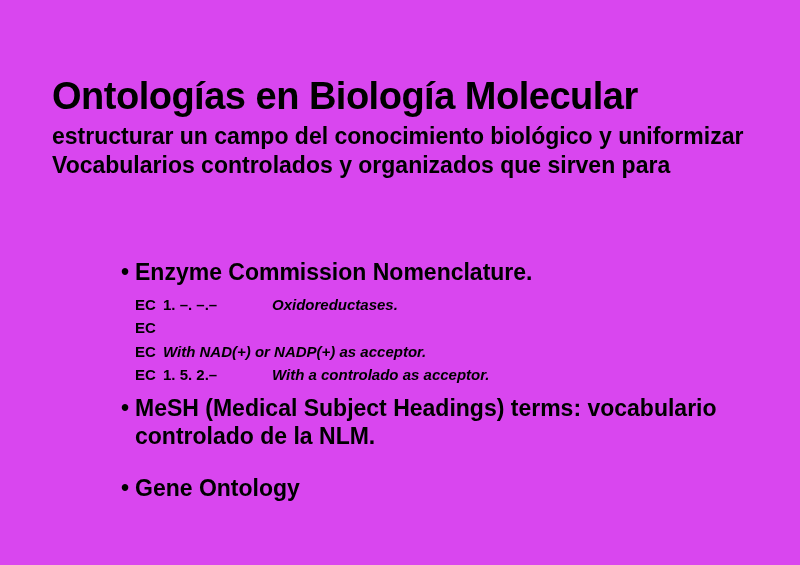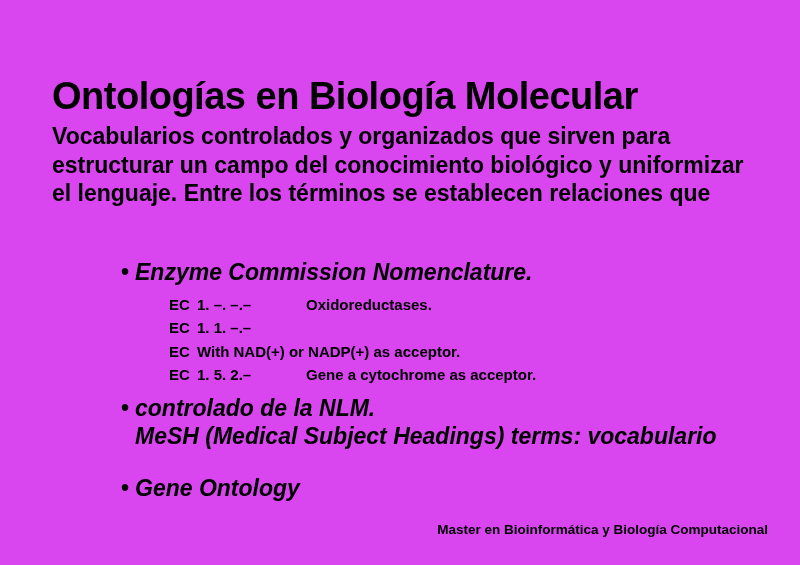--- a/index.html
+++ b/index.html
@@ -41,102 +41,98 @@
     display: flex;
     align-items: flex-start;
     font-size: 23px;
     line-height: 27px;
   }
   .bullet .marker {
     width: 14px;
     flex: 0 0 14px;
     font-size: 23px;
   }
-  .bullet .btext .line { white-space: nowrap; font-style: italic; }
+  .bullet .btext .line { white-space: nowrap; }
 
   .bullet-enzyme { top: 259px; }
   .bullet-mesh   { top: 395px; line-height: 27.5px; }
   .bullet-gene   { top: 475px; }
 
   .ec-table {
     position: absolute;
     left: 135px;
     top: 293px;
     font-size: 15px;
     line-height: 23.3px;
   }
   .ec-row {
     display: flex;
     white-space: nowrap;
-    margin-left: 34px;
   }
   .ec-prefix { width: 28px;  flex: 0 0 28px; }
   .ec-code   { width: 109px; flex: 0 0 109px; }
-  .ec-desc   { flex: 1 1 auto; }
+  .ec-desc   { flex: 1 1 auto; font-style: italic; }
 
   .footer {
     position: absolute;
     right: 32px;
     top: 522px;
     font-size: 13.5px;
     line-height: 15px;
     white-space: nowrap;
   }
 </style>
 </head>
 <body>
 
 <div class="slide">
 
   <h1 class="title">Ontologías en Biología Molecular</h1>
 
   <div class="intro">
+    <div class="line">estructurar un campo del conocimiento biológico y uniformizar</div>
     <div class="line">Vocabularios controlados y organizados que sirven para</div>
-    <div class="line">estructurar un campo del conocimiento biológico y uniformizar</div>
-    <div class="line">el lenguaje. Entre los términos se establecen relaciones que</div>
   </div>
 
   <div class="bullet bullet-enzyme">
     <span class="marker">•</span>
     <div class="btext">
       <div class="line">Enzyme Commission Nomenclature.</div>
     </div>
   </div>
 
   <div class="ec-table">
     <div class="ec-row">
       <span class="ec-prefix">EC</span>
       <span class="ec-code">1. –. –.–</span>
       <span class="ec-desc">Oxidoreductases.</span>
     </div>
     <div class="ec-row">
       <span class="ec-prefix">EC</span>
-      <span class="ec-code">1. 1. –.–</span>
     </div>
     <div class="ec-row">
       <span class="ec-prefix">EC</span>
       <span class="ec-desc">With NAD(+) or NADP(+) as acceptor.</span>
     </div>
     <div class="ec-row">
       <span class="ec-prefix">EC</span>
       <span class="ec-code">1. 5. 2.–</span>
-      <span class="ec-desc">Gene a cytochrome as acceptor.</span>
+      <span class="ec-desc">With a controlado as acceptor.</span>
     </div>
   </div>
 
   <div class="bullet bullet-mesh">
     <span class="marker">•</span>
     <div class="btext">
+      <div class="line">MeSH (Medical Subject Headings) terms: vocabulario</div>
       <div class="line">controlado de la NLM.</div>
-      <div class="line">MeSH (Medical Subject Headings) terms: vocabulario</div>
     </div>
   </div>
 
   <div class="bullet bullet-gene">
     <span class="marker">•</span>
     <div class="btext">
       <div class="line">Gene Ontology</div>
     </div>
   </div>
 
-  <div class="footer">Master en Bioinformática y Biología Computacional</div>
 
 </div>
 
 </body></html>

